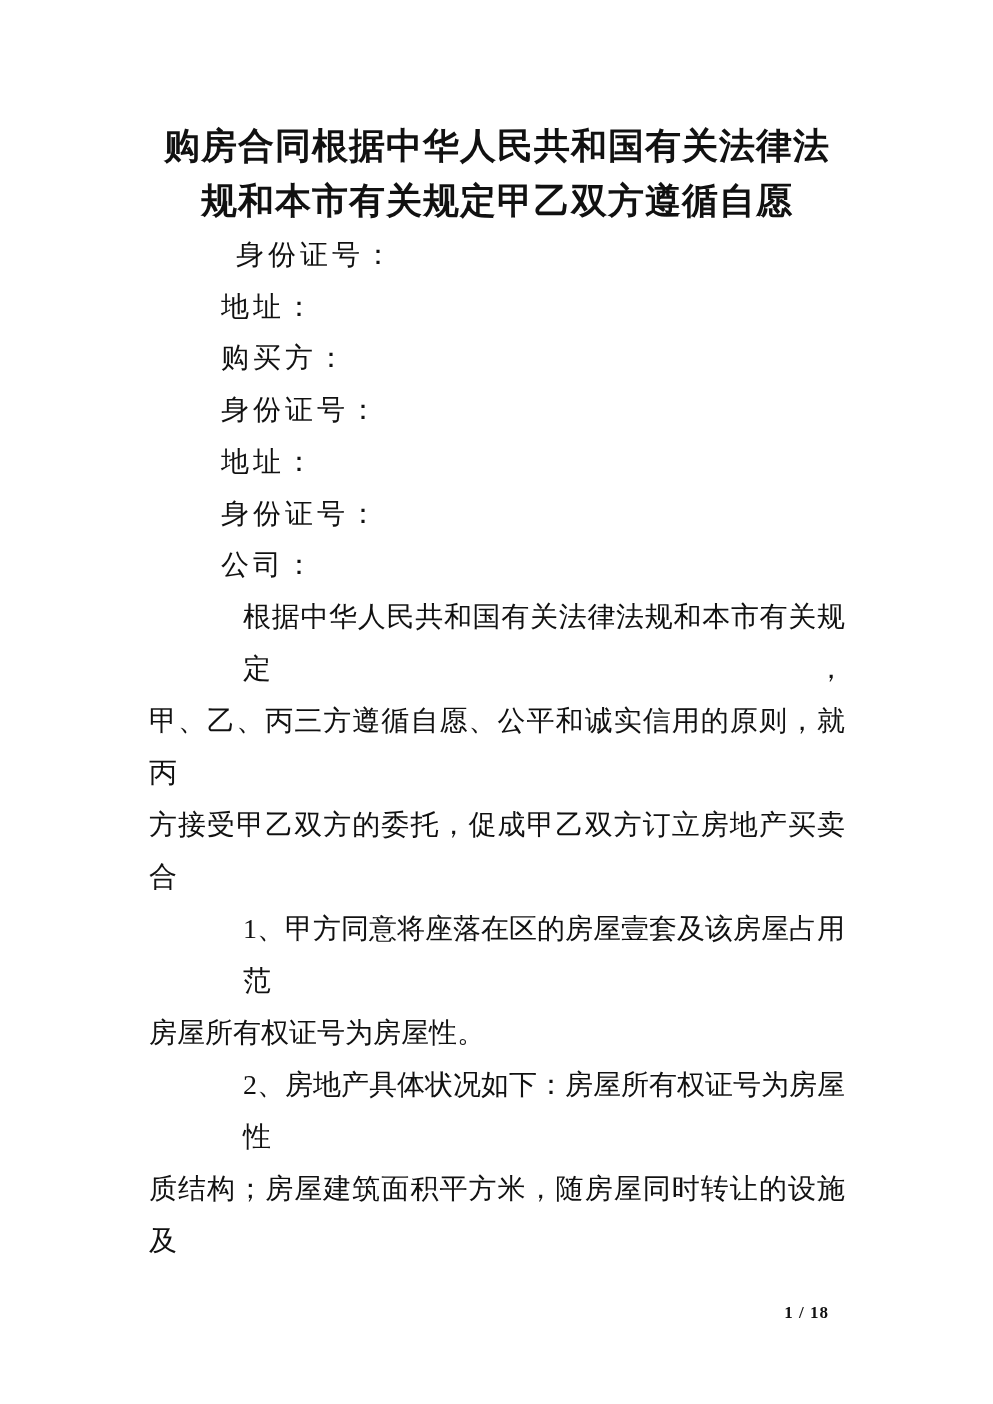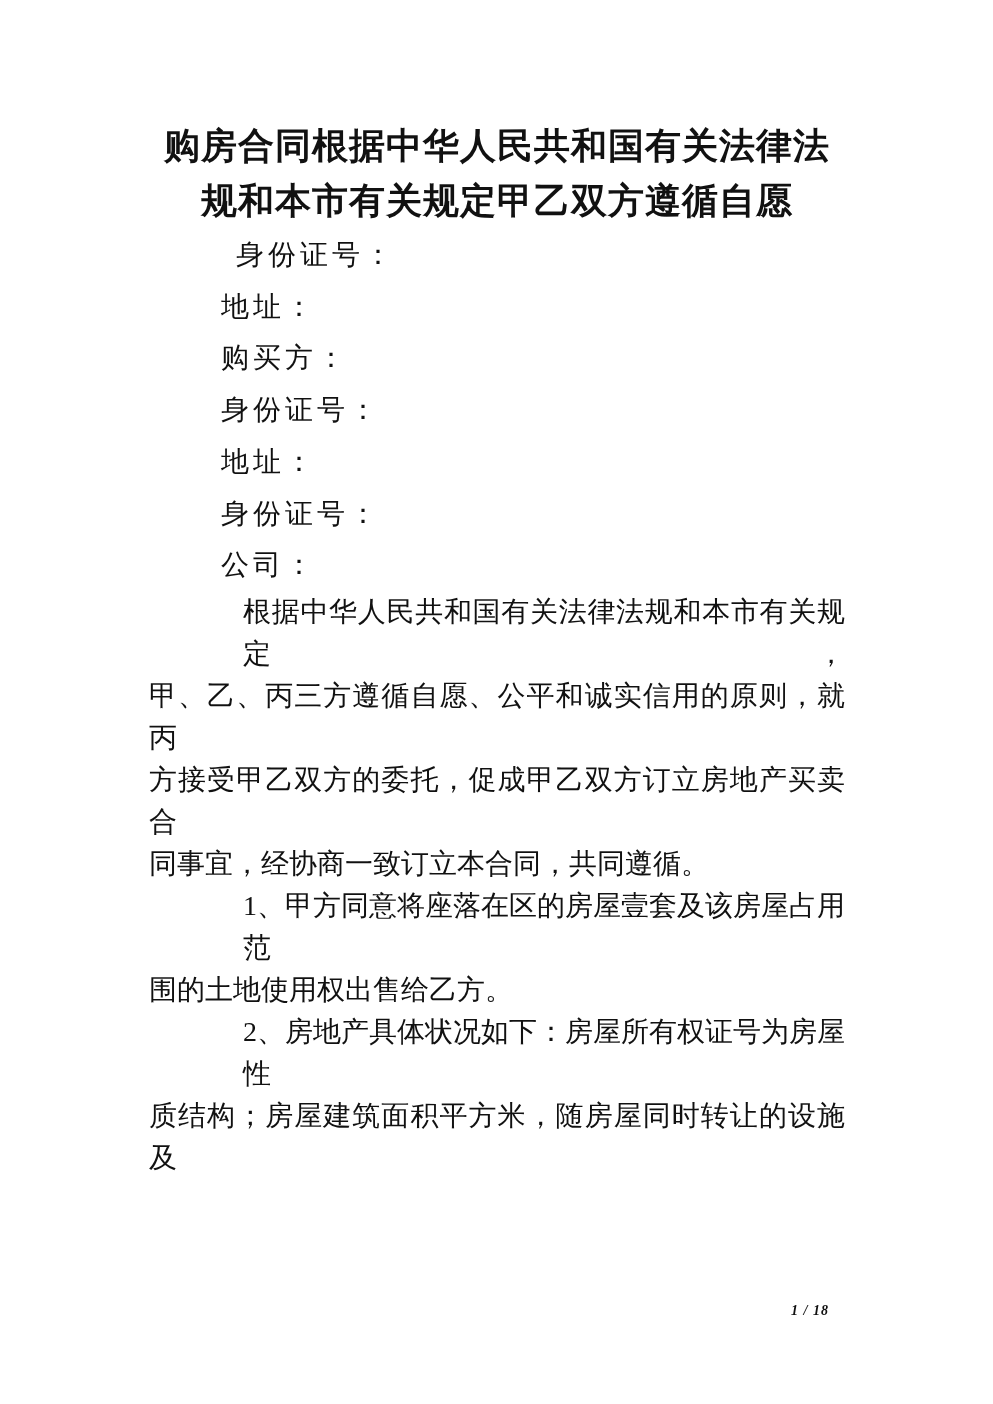--- a/index.html
+++ b/index.html
@@ -32,38 +32,37 @@
   }
   .field-line {
     font-size: 28px;
     line-height: 51.7px;
     letter-spacing: 4px;
     padding-left: 72px;
   }
   .field-line:first-child { padding-left: 87px; }
   .paragraph .line {
     font-size: 28px;
-    line-height: 42px;
+    line-height: 52px;
   }
   .paragraph .line.first { padding-left: 94px; }
   .paragraph .line.fill {
     text-align: justify;
     text-align-last: justify;
   }
   .paragraphs .paragraph:nth-child(4) { margin-top: 6px; }
   .paragraphs .paragraph:nth-child(5) { margin-top: 2px; }
   .page-number {
     position: absolute;
     top: 1303px;
     right: 164px;
-    font-size: 14px;
+    font-size: 17px;
     font-weight: 700;
     letter-spacing: 1px;
     color: #111111;
-    font-style: italic;
   }
 </style>
 </head>
 <body>
 
 <div class="page">
   <div class="content">
 
     <div class="title-block" id="title-block">
         <div class="title-line">购房合同根据中华人民共和国有关法律法</div>
@@ -79,25 +78,24 @@
         <div class="field-line">地址：</div>
         <div class="field-line">身份证号：</div>
         <div class="field-line">公司：</div>
       </div>
 
     <div class="paragraphs" id="paragraphs-block">
         <div class="paragraph">
           <div class="line first fill">根据中华人民共和国有关法律法规和本市有关规定，</div>
           <div class="line fill">甲、乙、丙三方遵循自愿、公平和诚实信用的原则，就丙</div>
           <div class="line fill">方接受甲乙双方的委托，促成甲乙双方订立房地产买卖合</div>
-          <div class="line">同事宜，经协商一致订立本合同，共同遵循。</div>
         </div>
         <div class="paragraph">
           <div class="line first fill">1、甲方同意将座落在区的房屋壹套及该房屋占用范</div>
-          <div class="line">围的土地使用权出售给乙方。</div>
+          <div class="line">房屋所有权证号为房屋性。</div>
         </div>
         <div class="paragraph">
           <div class="line first fill">2、房地产具体状况如下：房屋所有权证号为房屋性</div>
           <div class="line fill">质结构；房屋建筑面积平方米，随房屋同时转让的设施及</div>
         </div>
       </div>
 
   </div>
 
   <div class="page-number">1 / 18</div>

